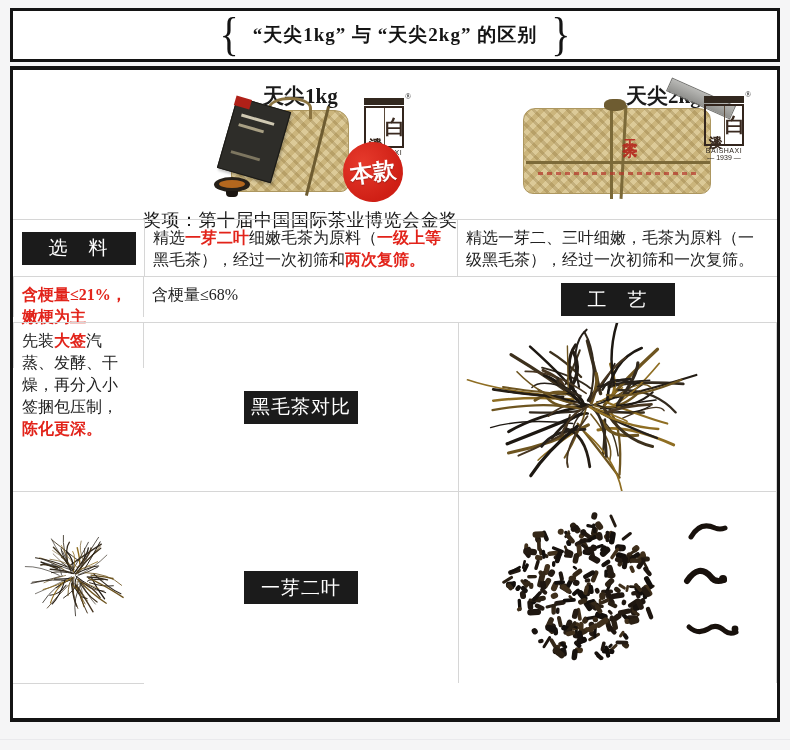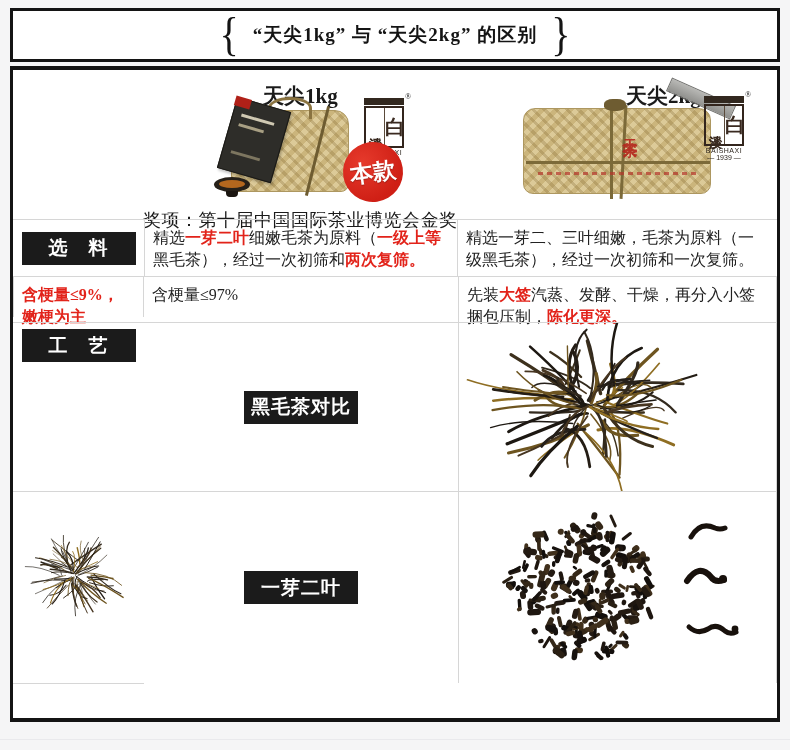--- a/index.html
+++ b/index.html
@@ -86,21 +86,21 @@
     text-shadow:0 1px 1px rgba(0,0,0,.25);
   }
   .award { position:absolute; left:130px; top:138px; font-size:18px; color:#1a1a1a; letter-spacing:.5px; }
 
   
   .comp-table { position:absolute; left:0; top:149px; width:764px;
     display:grid; grid-template-columns:131px 314px 319px; }
   .cell { border-top:1px solid #d6d6d6; }
   .cell.labelc { display:flex; align-items:center; justify-content:center; }
   .cell.c-left { border-left:1px solid #d6d6d6; border-right:1px solid #d6d6d6; }
-  .label-box { background:#1b1b1b; color:#fff; font-size:19px; font-weight:bold;
+  .label-box { background:#1b1b1b; color:#fff; font-size:19px; font-weight:normal;
     width:114px; min-height:33px; display:flex; align-items:center; justify-content:center;
     letter-spacing:1px; padding:2px 0; }
   .txt { font-size:16px; line-height:1.38; padding:7px 10px 7px 8px; color:#222; font-weight:500; }
   .c-right .txt { padding-right:12px; }
   .hl { color:#e2231a; font-weight:bold; }
   .r1 { height:57px; } .r2 { height:41px; } .r3 { height:46px; }
   .r4 { height:169px; } .r5 { height:192px; }
   .imgcell { display:flex; align-items:center; justify-content:center; overflow:hidden; }
   .imgcell svg { display:block; }
 
@@ -179,31 +179,31 @@
         <div class="label-box">选　料</div>
       </div>
       <div class="cell c-left r1">
         <div class="txt"><span>精选</span><span class="hl">一芽二叶</span><span>细嫩毛茶为原料（</span><span class="hl">一级上等</span><span>黑毛茶），经过一次初筛和</span><span class="hl">两次复筛。</span></div>
       </div>
       <div class="cell c-right r1">
         <div class="txt"><span>精选一芽二、三叶细嫩，毛茶为原料（一级黑毛茶），经过一次初筛和一次复筛。</span></div>
       </div>
 
       <div class="cell c-left r2">
-        <div class="txt"><span class="hl">含梗量≤9%，嫩梗为主</span></div>
+        <div class="txt"><span class="hl">含梗量≤21%，嫩梗为主</span></div>
       </div>
       <div class="cell c-right r2">
-        <div class="txt"><span>含梗量≤97%</span></div>
-      </div>
-
+        <div class="txt"><span>含梗量≤68%</span></div>
+      </div>
+
+      <div class="cell labelc r3">
+        <div class="label-box">工　艺</div>
+      </div>
       <div class="cell c-left r3">
         <div class="txt"><span>先装</span><span class="hl">大签</span><span>汽蒸、发酵、干燥，再分入小签捆包压制，</span><span class="hl">陈化更深。</span></div>
-      </div>
-      <div class="cell labelc r3">
-        <div class="label-box">工　艺</div>
       </div>
 
       <div class="cell labelc r4">
         <div class="label-box">黑毛茶对比</div>
       </div>
       <div class="cell c-left r4 imgcell">
         <svg id="maocha-left" width="310" height="168" viewBox="0 0 310 168">
             <path d="M115.4 77.0 Q86.9 55.2 48.0 31.7" stroke="#3d311d" stroke-width="3.2" fill="none" stroke-linecap="round"></path>
             <path d="M159.7 95.2 Q195.2 78.2 201.1 87.7" stroke="#473621" stroke-width="1.4" fill="none" stroke-linecap="round"></path>
             <path d="M148.6 90.6 Q159.8 108.0 156.5 151.6" stroke="#6e5520" stroke-width="2.3" fill="none" stroke-linecap="round"></path>

